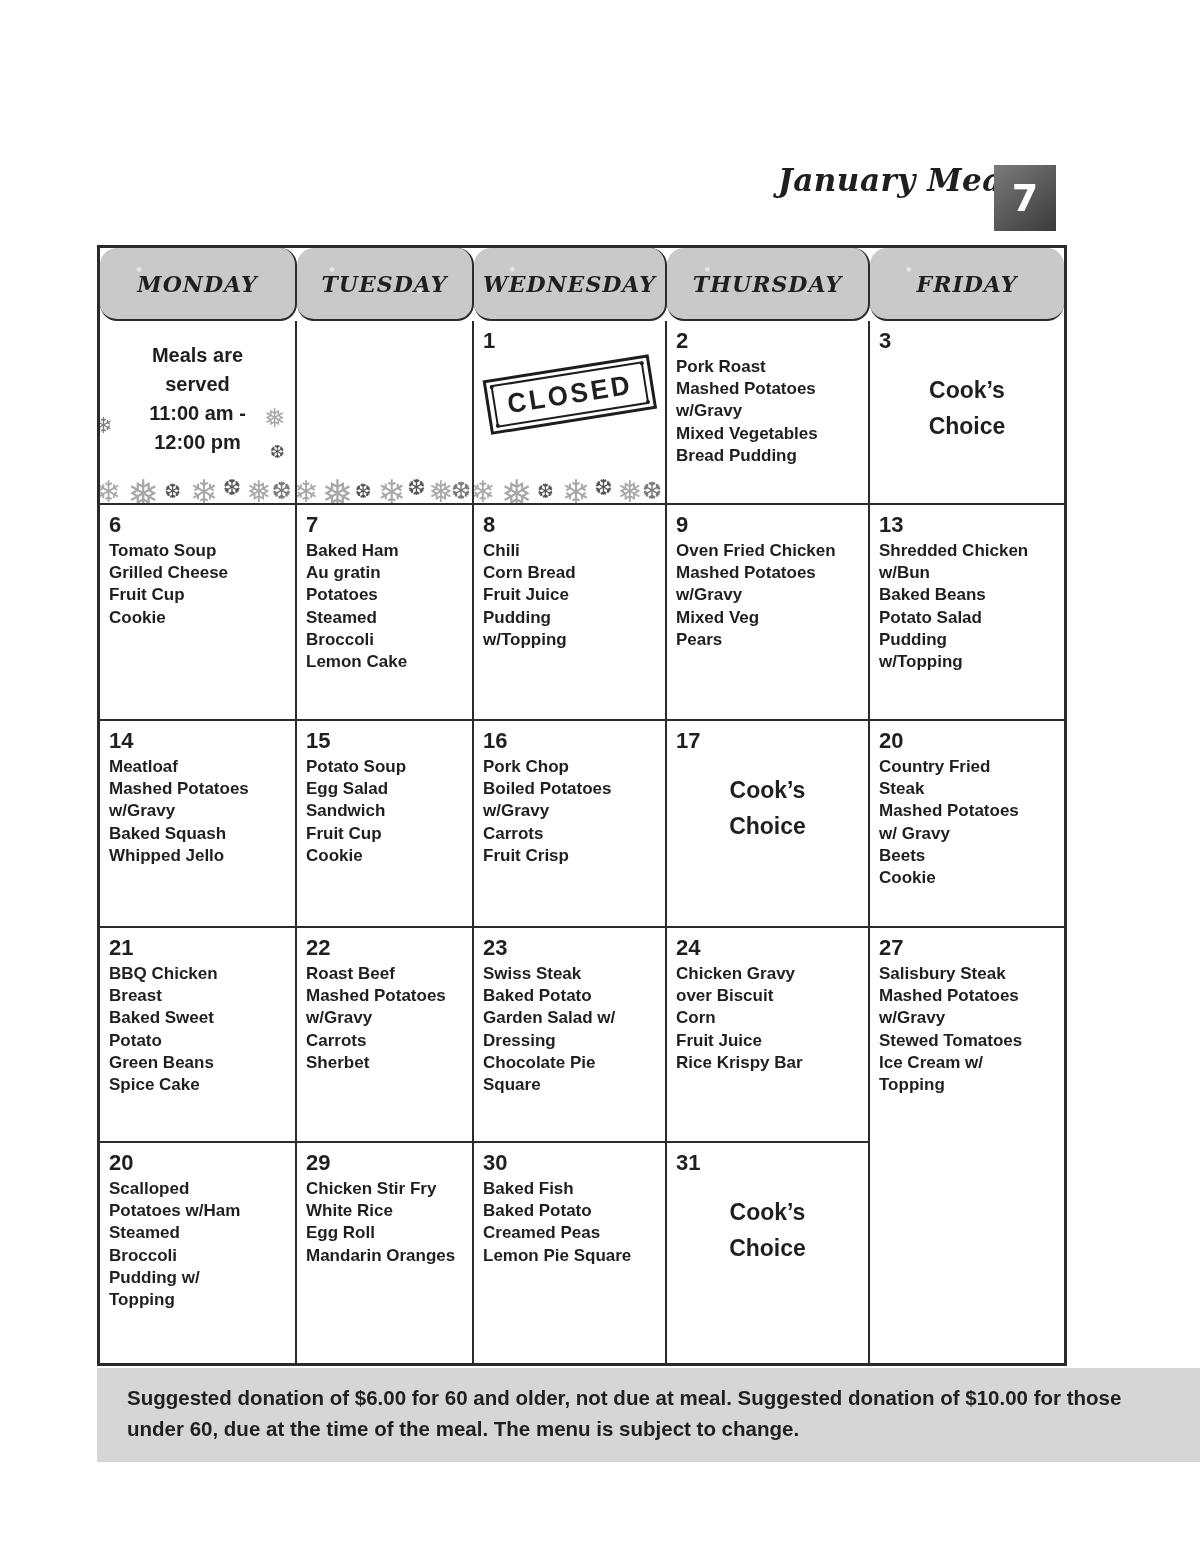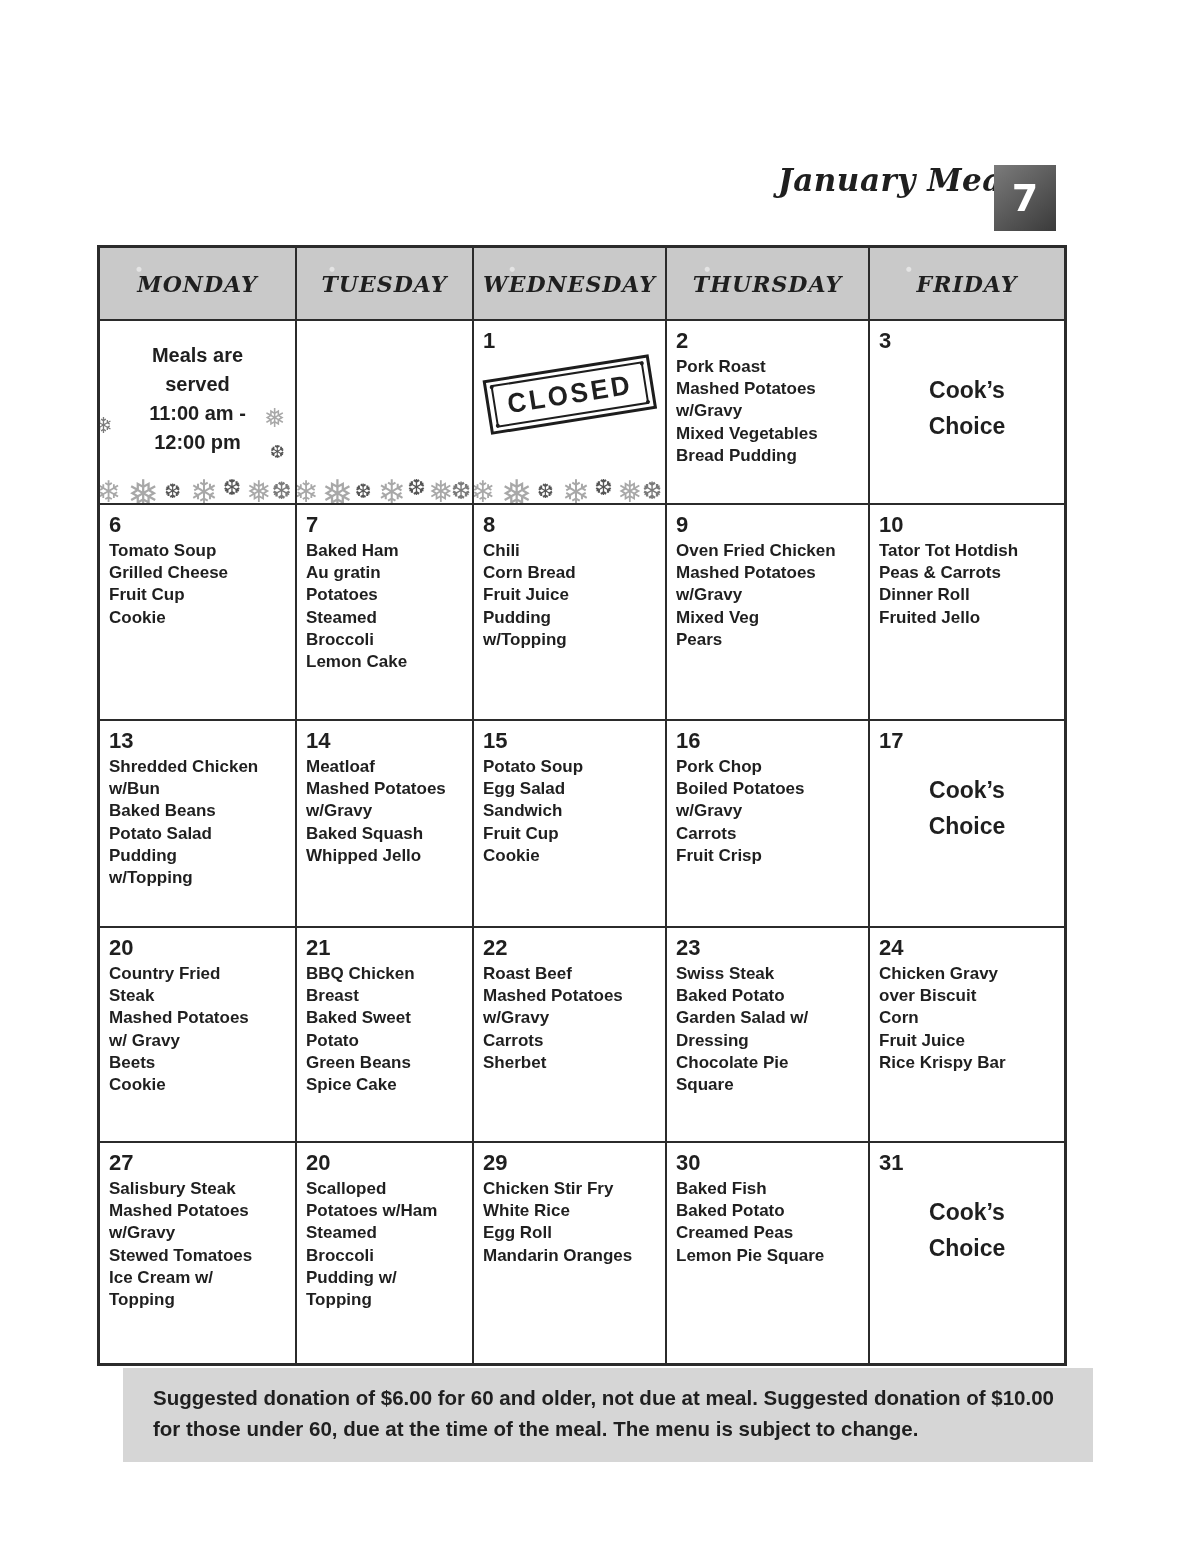--- a/index.html
+++ b/index.html
@@ -36,21 +36,21 @@
     background:#fff;
   }
   .cell:nth-child(5n){border-right:none;}
   .cell:nth-last-child(-n+5){border-bottom:none;}
   .day-header-cell{
     background:var(--header-bg);
     background-image:radial-gradient(circle at 20% 30%,rgba(255,255,255,.5) 0 2px,transparent 3px),
                      radial-gradient(circle at 70% 60%,rgba(255,255,255,.4) 0 2px,transparent 3px);
     display:flex;align-items:center;justify-content:center;
     font-family:"DejaVu Serif",serif;font-weight:bold;font-style:italic;
-    font-size:22px;letter-spacing:1px;padding:0;
+    font-size:22px;letter-spacing:1px;padding:0;border-radius:17px;
   }
   .day-number{font-size:22px;font-weight:bold;line-height:1.15;margin-bottom:3px;}
   .day-number.center{}
   .menu-item{font-size:17px;font-weight:bold;line-height:1.3;}
   .cell-note{padding-top:20px;}
   .note-line{font-size:20px;font-weight:bold;text-align:center;line-height:1.45;}
   .choice-label{
     font-size:23px;font-weight:bold;text-align:center;
     max-width:112px;margin:20px auto 0;line-height:1.55;
   }
@@ -58,23 +58,23 @@
   .stamp{border:3px solid #1d1d1d;padding:4px;position:relative;background:#fff;}
   .stamp-inner{
     border:2px solid #1d1d1d;padding:3px 12px;font-weight:bold;font-size:26px;
     letter-spacing:3px;transform:scaleY(1.05);white-space:nowrap;
   }
   .dot{position:absolute;width:4px;height:4px;border-radius:50%;background:#1d1d1d;}
   .dot.tl{top:3px;left:3px;} .dot.tr{top:3px;right:3px;}
   .dot.bl{bottom:3px;left:3px;} .dot.br{bottom:3px;right:3px;}
   .snow{position:absolute;line-height:1;pointer-events:none;}
   .footer-note{
-    position:absolute;left:97px;top:1368px;width:970px;box-sizing:border-box;
+    position:absolute;left:97px;top:1368px;width:1104px;box-sizing:border-box;
     background:var(--footer-bg);
-    padding:15px 30px 17px;font-size:20.5px;font-weight:bold;line-height:1.5;margin-left:26px;
+    padding:15px 30px 17px;font-size:20.5px;font-weight:bold;line-height:1.5;
   }
 </style>
 </head>
 <body>
 
 <div class="header-area">
   <div class="title-line">January Meals</div>
 </div>
 
 <div class="page-badge">7</div>
@@ -167,27 +167,20 @@
     </div>
     <div class="cell cell-menu">
       <div class="day-number">9</div>
       <div class="menu-item">Oven Fried Chicken</div>
       <div class="menu-item">Mashed Potatoes</div>
       <div class="menu-item">w/Gravy</div>
       <div class="menu-item">Mixed Veg</div>
       <div class="menu-item">Pears</div>
     </div>
     <div class="cell cell-menu">
-      <div class="day-number">10</div>
-      <div class="menu-item">Tator Tot Hotdish</div>
-      <div class="menu-item">Peas &amp; Carrots</div>
-      <div class="menu-item">Dinner Roll</div>
-      <div class="menu-item">Fruited Jello</div>
-    </div>
-    <div class="cell cell-menu">
       <div class="day-number">13</div>
       <div class="menu-item">Shredded Chicken</div>
       <div class="menu-item">w/Bun</div>
       <div class="menu-item">Baked Beans</div>
       <div class="menu-item">Potato Salad</div>
       <div class="menu-item">Pudding</div>
       <div class="menu-item">w/Topping</div>
     </div>
     <div class="cell cell-menu">
       <div class="day-number">14</div>

